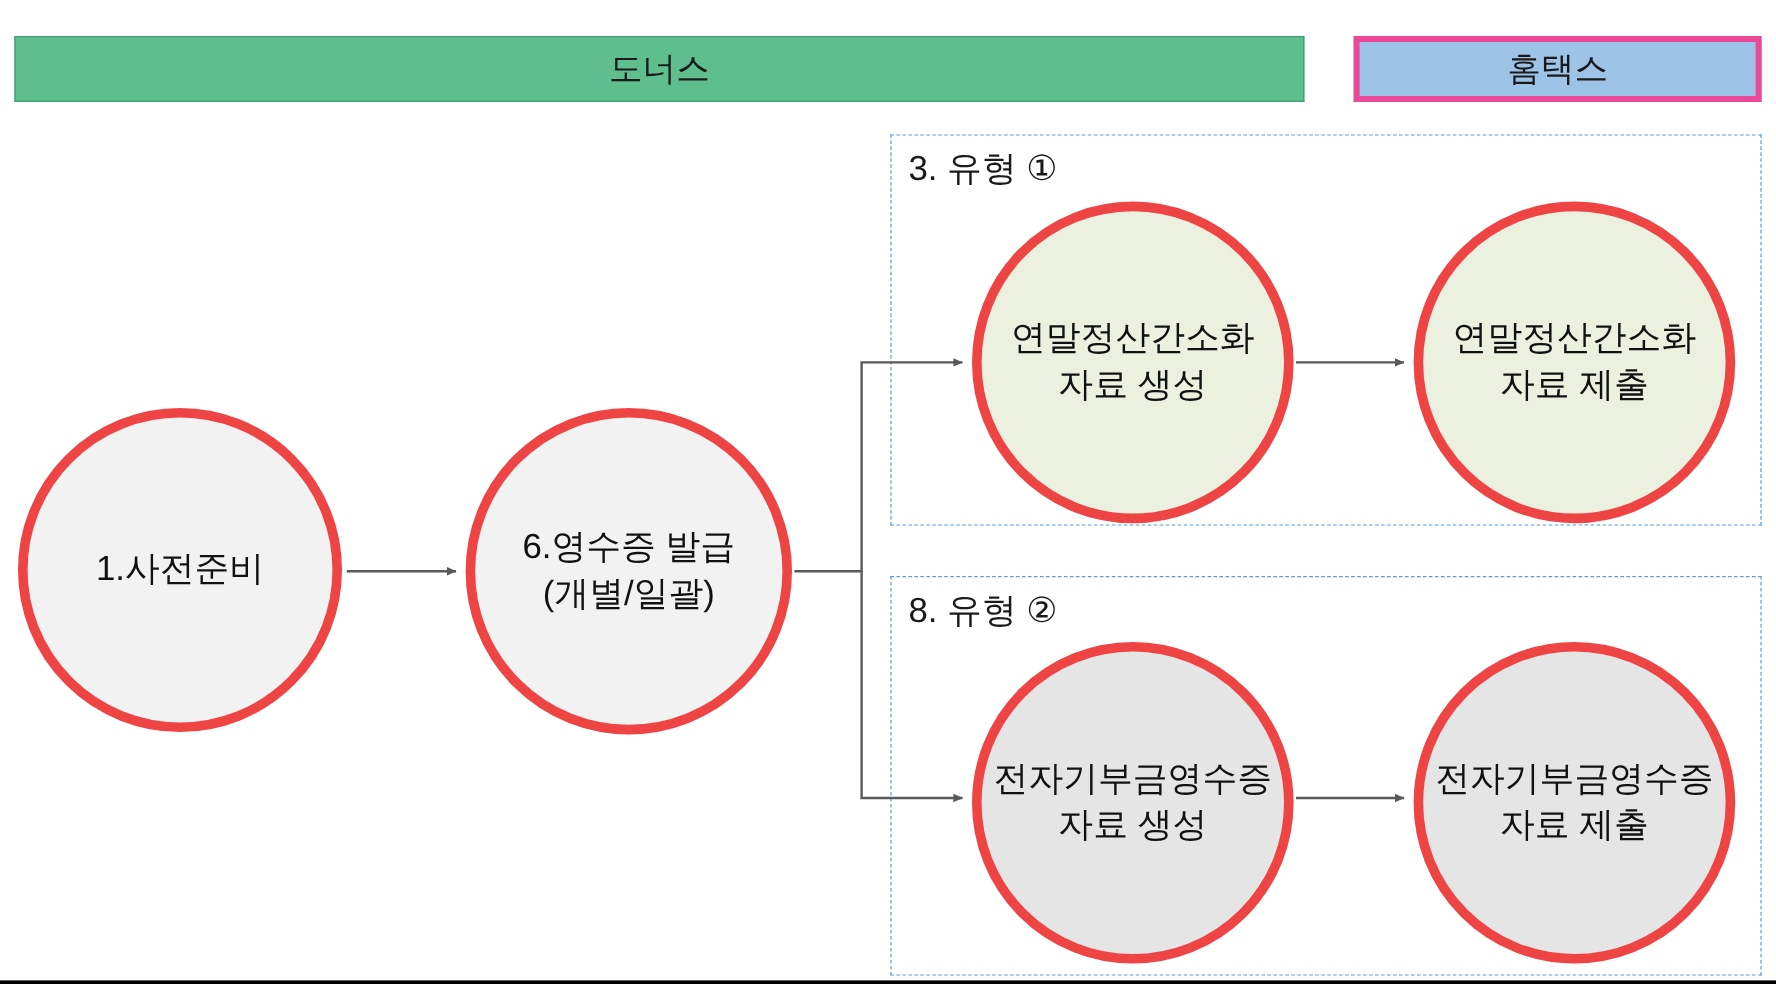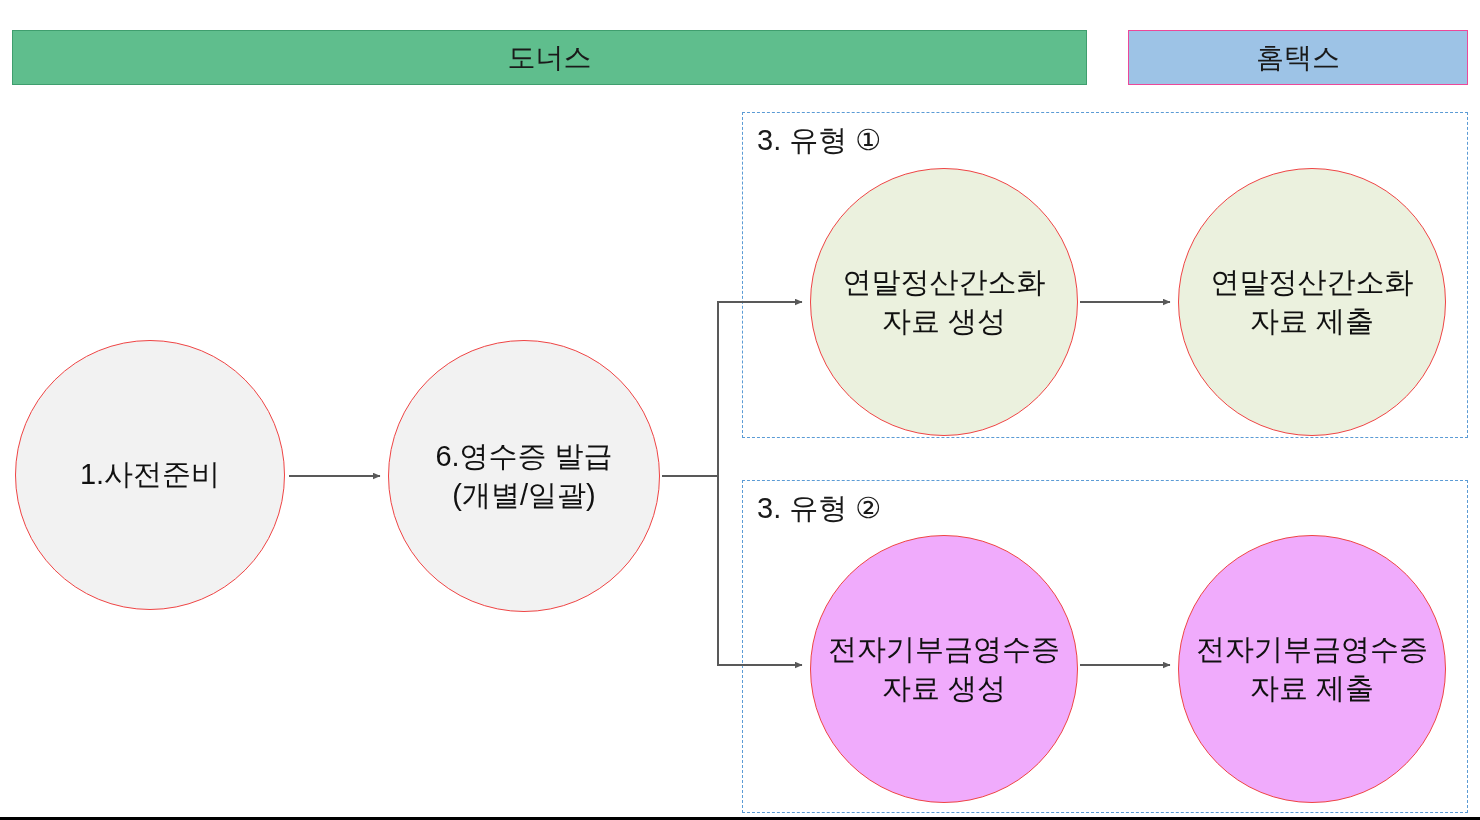--- a/index.html
+++ b/index.html
@@ -30,21 +30,21 @@
   .bar.donus {
     left: 12px;
     width: 1075px;
     background: #5fbe8d;
     border: 1px solid #3f9e6e;
   }
   .bar.hometax {
     left: 1128px;
     width: 340px;
     background: #9dc3e6;
-    border: 1px solid #ec4899;
+    border: 5px solid #ec4899;
   }
   .group {
     position: absolute;
     border: 1px dashed #5b9bd5;
     box-sizing: border-box;
     background: transparent;
   }
   .group.type1 {
     left: 742px;
     top: 92px;
@@ -70,34 +70,34 @@
     position: absolute;
     left: 0;
     top: 0;
     width: 1480px;
     height: 820px;
     pointer-events: none;
   }
   .node {
     position: absolute;
     border-radius: 50%;
-    border: 1px solid #ef4444;
+    border: 8px solid #ef4444;
     box-sizing: border-box;
     display: flex;
     align-items: center;
     justify-content: center;
     text-align: center;
     font-size: 29px;
     line-height: 1.35;
     color: #111111;
     white-space: pre-line;
   }
   .node.gray   { background: #f2f2f2; }
   .node.green  { background: #ebf1de; }
-  .node.orange { background: #f0abfc; }
+  .node.orange { background: #e5e5e5; }
   .node.n1 { left: 15px;   top: 320px; width: 270px; height: 270px; align-items: center; }
   .node.n2 { left: 388px;  top: 320px; width: 272px; height: 272px; }
   .node.n3 { left: 810px;  top: 148px; width: 268px; height: 268px; }
   .node.n4 { left: 1178px; top: 148px; width: 268px; height: 268px; }
   .node.n5 { left: 810px;  top: 515px; width: 268px; height: 268px; }
   .node.n6 { left: 1178px; top: 515px; width: 268px; height: 268px; }
   .bottom-bar {
     position: absolute;
     left: 0;
     bottom: 0;
@@ -115,21 +115,21 @@
     <span>도너스</span>
   </div>
   <div class="bar hometax">
     <span>홈택스</span>
   </div>
 
   <div class="group type1">
     <div class="group-label">3. 유형 ①</div>
   </div>
   <div class="group type2">
-    <div class="group-label">3. 유형 ②</div>
+    <div class="group-label">8. 유형 ②</div>
   </div>
 
   <svg class="connectors" viewBox="0 0 1480 820" xmlns="http://www.w3.org/2000/svg">
     <defs>
       <marker id="arrow" markerWidth="9" markerHeight="8" refX="7.5" refY="3.5" orient="auto" markerUnits="userSpaceOnUse">
         <path d="M0,0 L8,3.5 L0,7 z" fill="#595959"></path>
       </marker>
     </defs>
     <line x1="289" y1="456" x2="380" y2="456" stroke="#595959" stroke-width="2" marker-end="url(#arrow)"></line>
     <polyline points="662,456 718,456 718,282 802,282" fill="none" stroke="#595959" stroke-width="2" marker-end="url(#arrow)"></polyline>

